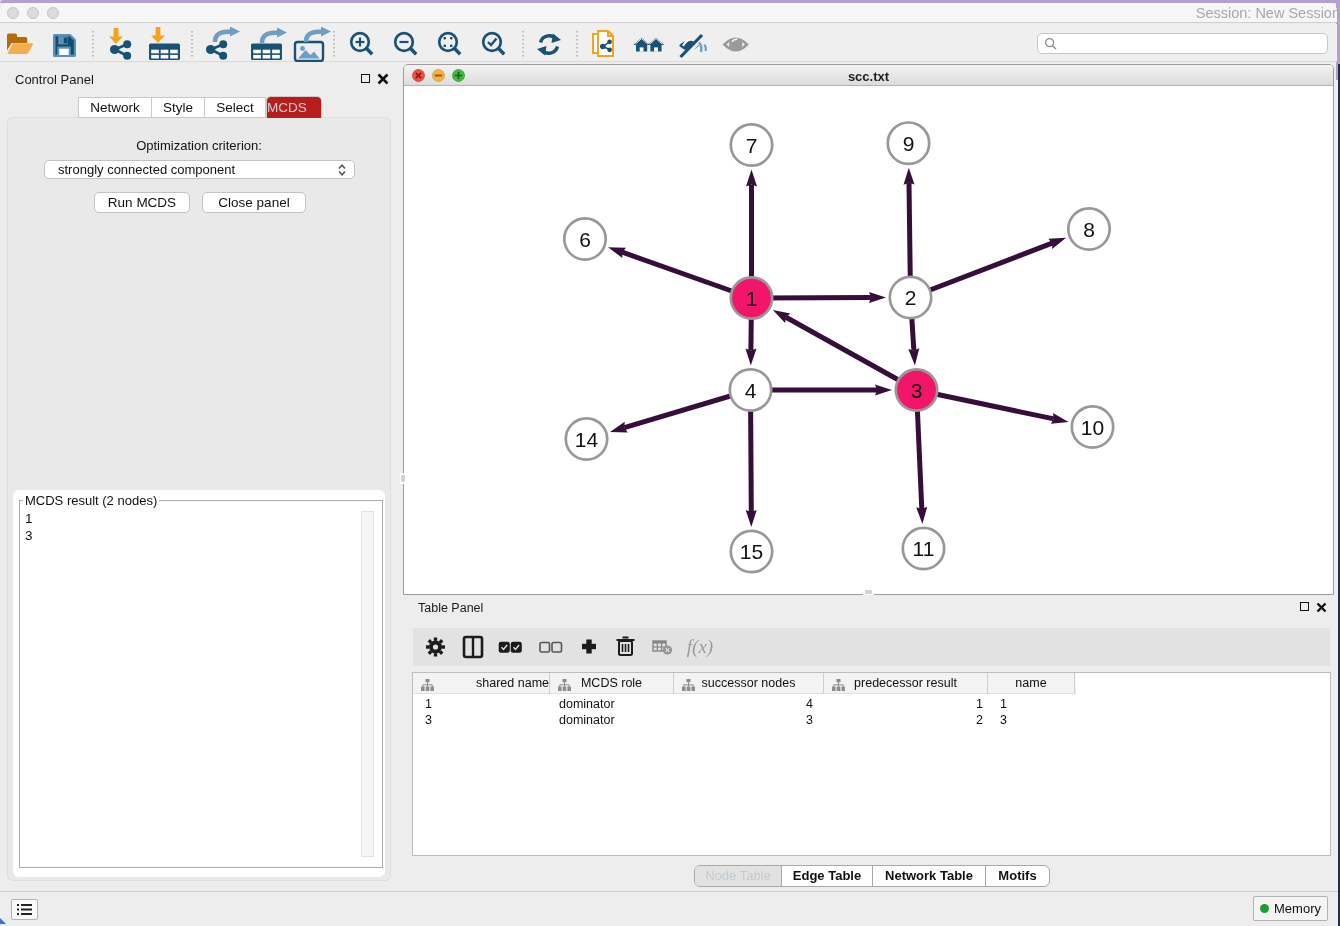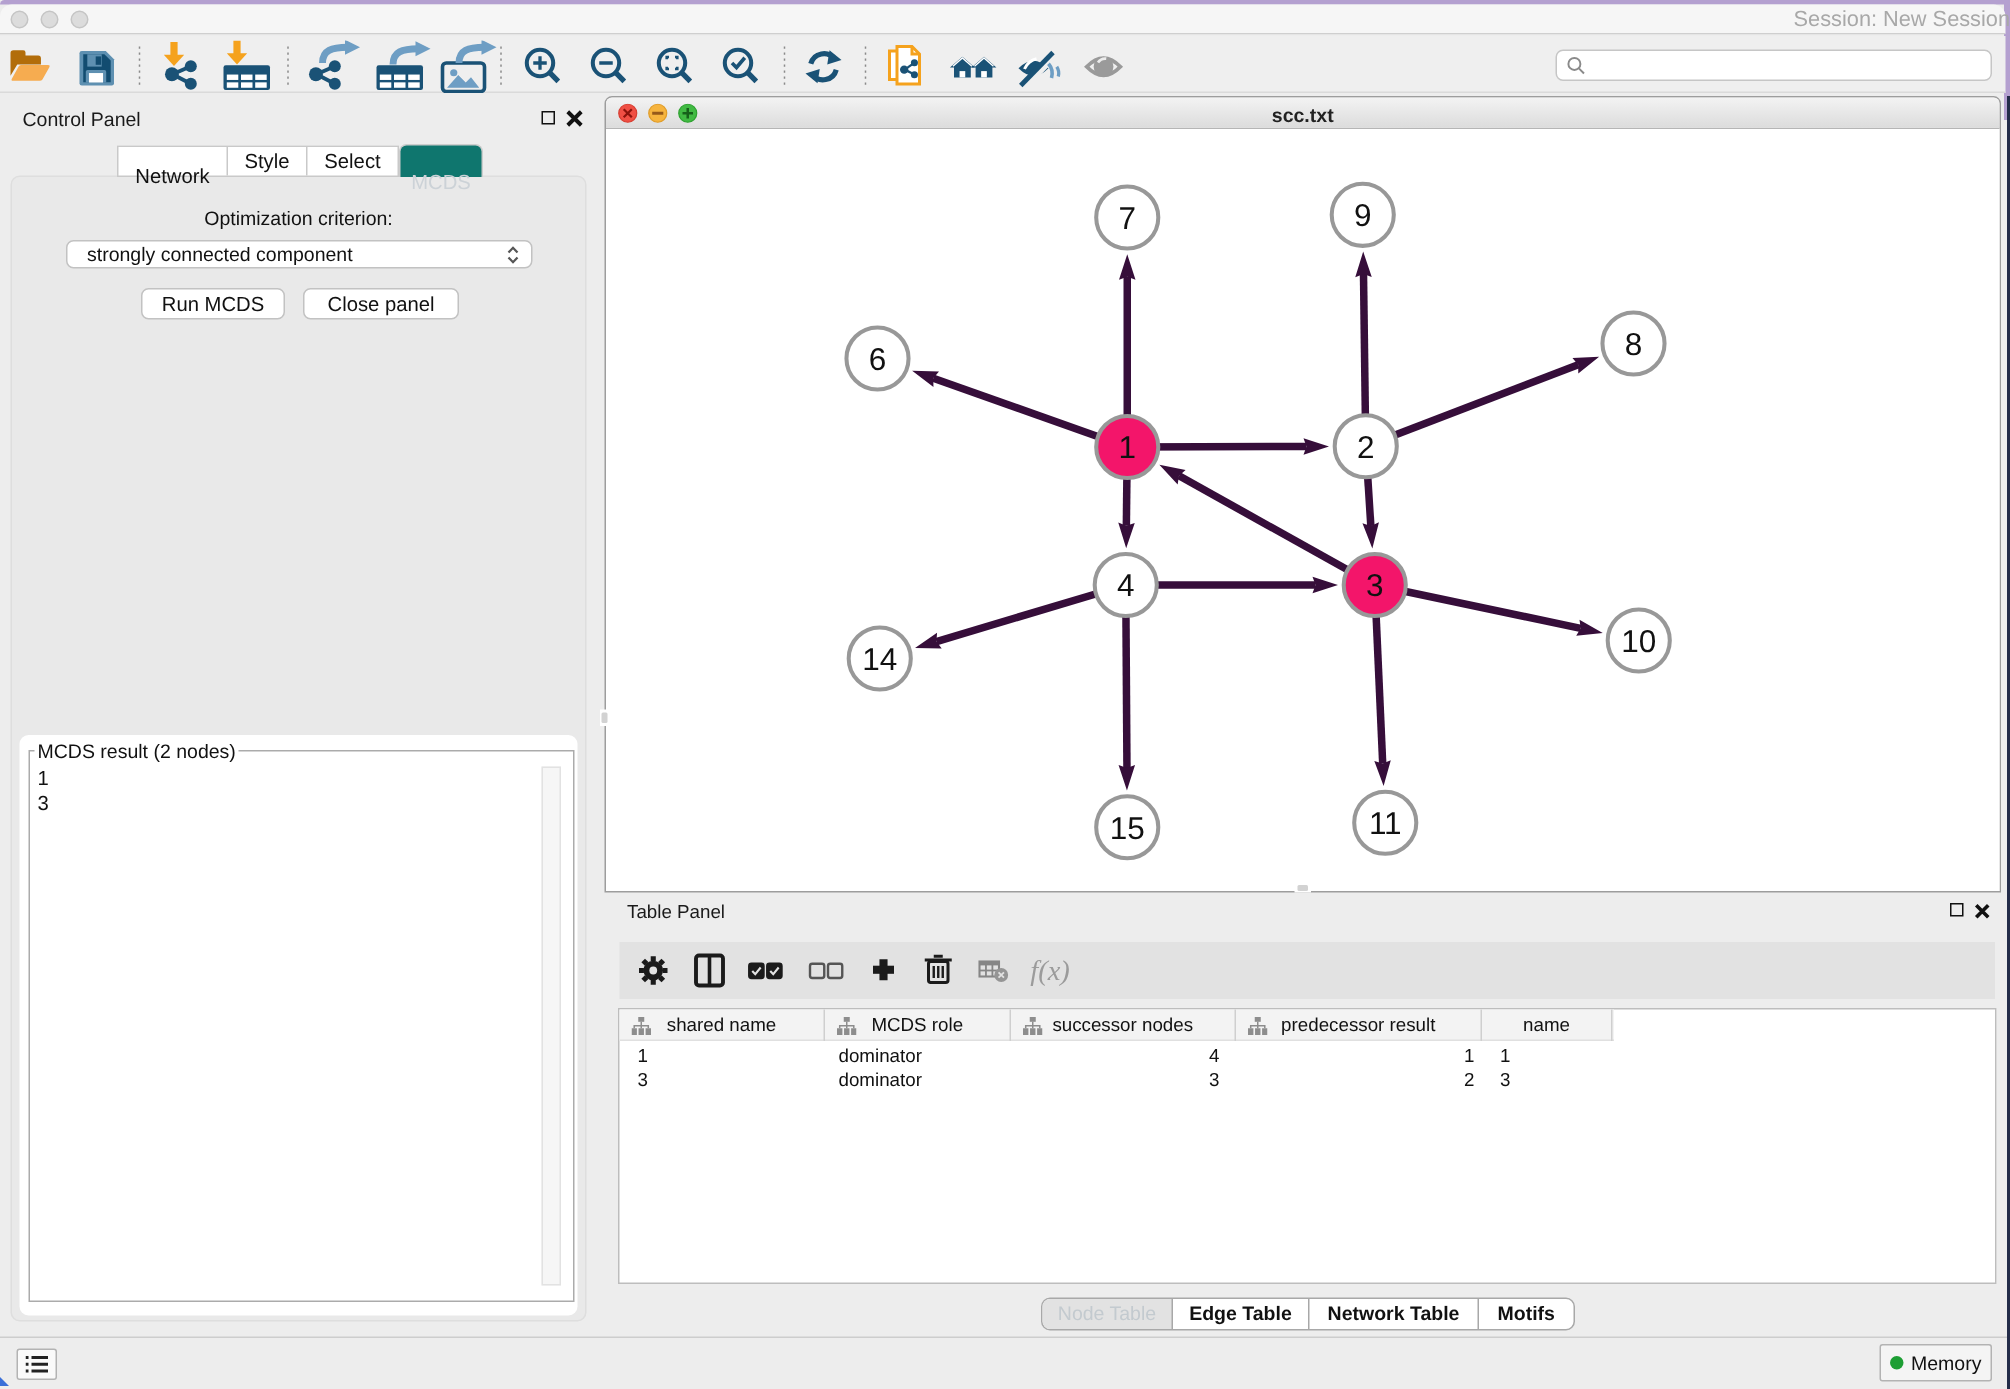--- a/index.html
+++ b/index.html
@@ -150,25 +150,25 @@
 
 <div class="abs" style="left:15px;top:72px;font-size:13px;color:#1a1a1a">Control Panel</div>
 <div class="abs" style="left:361px;top:74px;width:9px;height:9px;border:1.6px solid #111"></div>
 <svg class="abs" style="left:377px;top:73px" width="12" height="12" viewBox="0 0 12 12">
     <path d="M1.5 1.5 L10.5 10.5 M10.5 1.5 L1.5 10.5" stroke="#111" stroke-width="2.6"></path>
   </svg>
 
 <div class="abs" style="left:7px;top:117px;width:384px;height:764px;background:#e9e9e9;border:1px solid #dedede;border-radius:6px"></div>
 
 <div class="abs" style="left:78px;top:97px;width:188px;height:21px;background:#fff;border:1px solid #c9c9c9;display:flex">
- <div style="width:73px;text-align:center;font-size:13.5px;color:#111;border-right:1px solid #c9c9c9;padding-top:12px">Network</div>
+ <div style="width:73px;text-align:center;font-size:13.5px;color:#111;border-right:1px solid #c9c9c9;padding-top:2px">Network</div>
  <div style="width:53px;text-align:center;font-size:13.5px;color:#111;border-right:1px solid #c9c9c9;padding-top:2px">Style</div>
  <div style="width:60px;text-align:center;font-size:13.5px;color:#111;padding-top:2px">Select</div>
 </div>
-<div class="abs" style="left:266px;top:96px;width:56px;height:22px;background:#0f766e;border:1px solid #cdcdcd;border-bottom:none;border-radius:5px 5px 0 0;text-align:center;font-size:13.5px;color:#ccd2d7;padding-top:17px">MCDS</div>
+<div class="abs" style="left:266px;top:96px;width:56px;height:22px;background:#b91c1c;border:1px solid #cdcdcd;border-bottom:none;border-radius:5px 5px 0 0;text-align:left;font-size:13.5px;color:#ccd2d7;padding-top:3px">MCDS</div>
 
 <div class="abs" style="left:7px;top:138px;width:384px;text-align:center;font-size:13px;color:#111">Optimization criterion:</div>
 <div class="abs" style="left:44px;top:160px;width:311px;height:19px;background:#fff;border:1px solid #c2c2c2;border-radius:5px;font-size:13px;color:#111;padding:1px 0 0 13px">strongly connected component
  <svg class="abs" style="right:7px;top:3px" width="10" height="12" viewBox="0 0 10 12">
       <path d="M2 4.4 L5 1.2 L8 4.4" fill="none" stroke="#555" stroke-width="1.5"></path>
       <path d="M2 7.6 L5 10.8 L8 7.6" fill="none" stroke="#555" stroke-width="1.5"></path>
     </svg>
 </div>
 <div class="abs" style="left:94px;top:192px;width:96px;height:21px;background:#fff;border:1px solid #c2c2c2;border-radius:5px;text-align:center;font-size:13.5px;color:#111;padding-top:2px">Run MCDS</div>
 <div class="abs" style="left:202px;top:192px;width:104px;height:21px;background:#fff;border:1px solid #c2c2c2;border-radius:5px;text-align:center;font-size:13.5px;color:#111;padding-top:2px">Close panel</div>
@@ -304,21 +304,21 @@
       <div style="position:relative;width:137px;height:21px;border-right:1px solid #cfcfcf">
         <div style="position:absolute;left:8px;top:4px"><svg width="13" height="12" viewBox="0 0 13 12">
             <g fill="#8d8d8d">
               <rect x="4.5" y="0" width="4" height="3.2"></rect>
               <rect x="0" y="7.5" width="3.6" height="4.5"></rect>
               <rect x="4.7" y="7.5" width="3.6" height="4.5"></rect>
               <rect x="9.4" y="7.5" width="3.6" height="4.5"></rect>
             </g>
             <path d="M6.5 3.2 L6.5 7.5 M1.8 7.5 L1.8 5.8 L11.2 5.8 L11.2 7.5" fill="none" stroke="#8d8d8d" stroke-width="1"></path>
           </svg></div>
-        <div style="position:absolute;left:0;top:3px;width:100%;text-align:center;font-size:12.5px;color:#111">shared name</div>
+        <div style="position:absolute;left:0;top:3px;width:100%;text-align:right;font-size:12.5px;color:#111">shared name</div>
       </div>
       <div style="position:relative;width:124px;height:21px;border-right:1px solid #cfcfcf">
         <div style="position:absolute;left:8px;top:4px"><svg width="13" height="12" viewBox="0 0 13 12">
             <g fill="#8d8d8d">
               <rect x="4.5" y="0" width="4" height="3.2"></rect>
               <rect x="0" y="7.5" width="3.6" height="4.5"></rect>
               <rect x="4.7" y="7.5" width="3.6" height="4.5"></rect>
               <rect x="9.4" y="7.5" width="3.6" height="4.5"></rect>
             </g>
             <path d="M6.5 3.2 L6.5 7.5 M1.8 7.5 L1.8 5.8 L11.2 5.8 L11.2 7.5" fill="none" stroke="#8d8d8d" stroke-width="1"></path>

